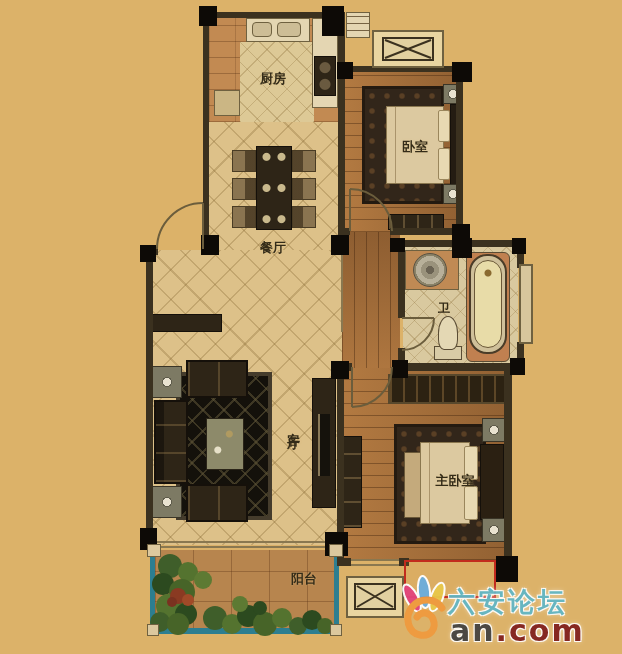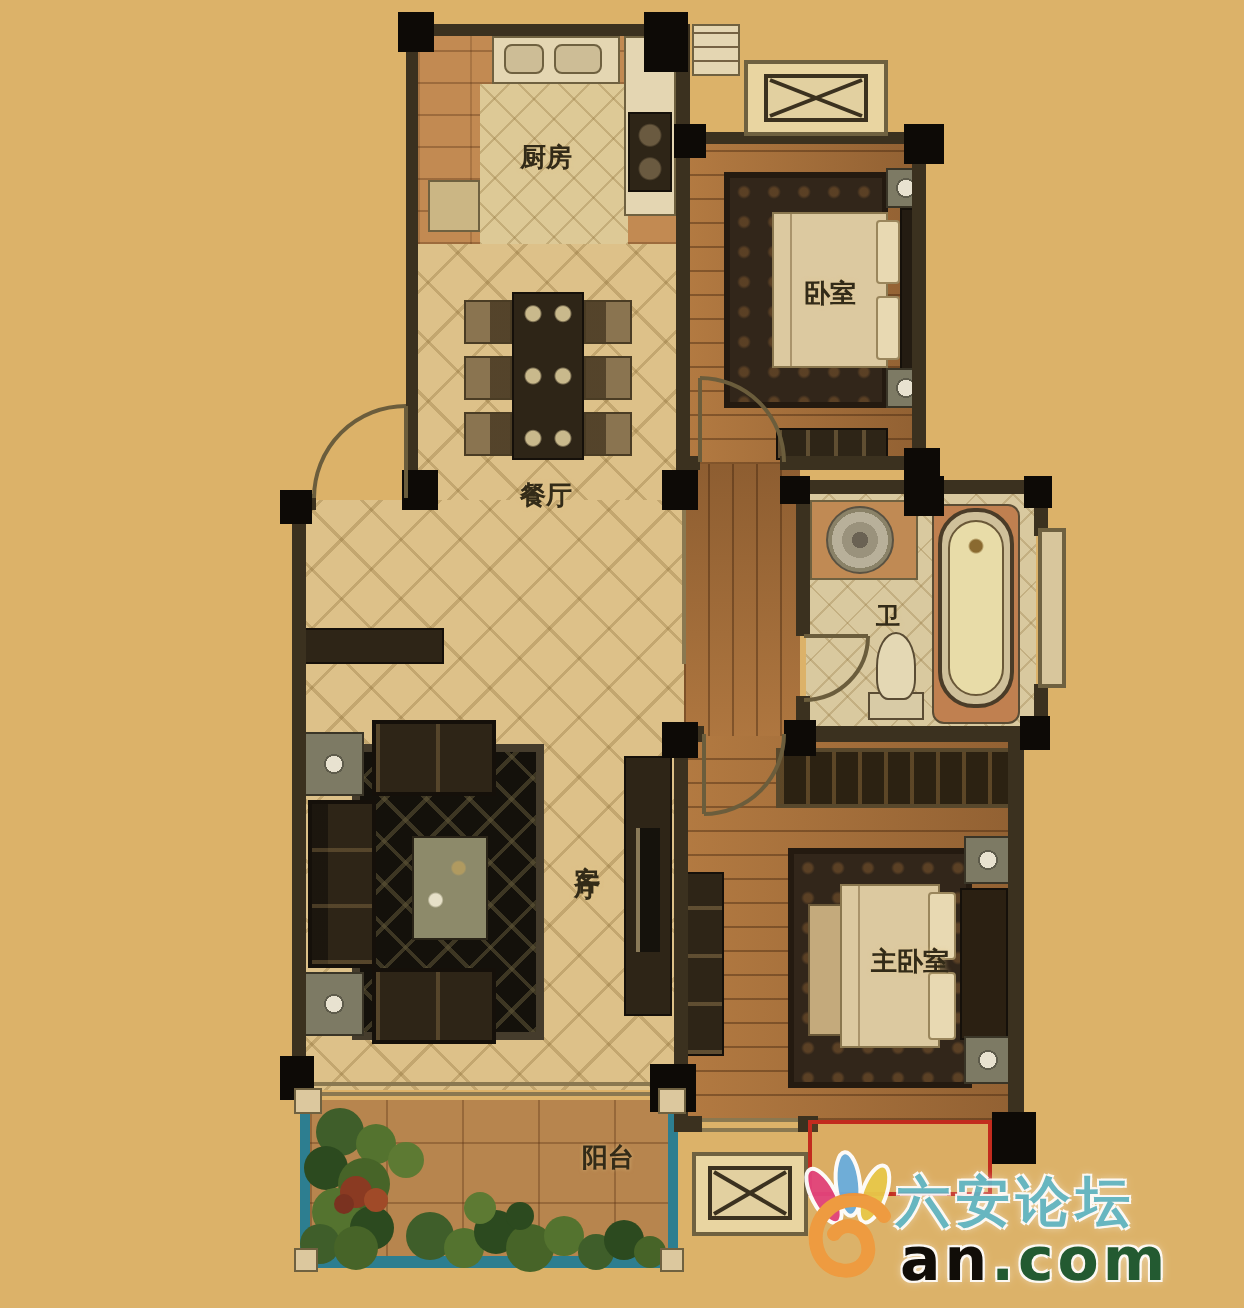--- a/index.html
+++ b/index.html
@@ -70,21 +70,21 @@
   .sofa-cushions{background-image:repeating-linear-gradient(90deg, rgba(160,130,80,.35) 0 2px, transparent 2px 30px);}
 
   svg.layer{left:0;top:0;z-index:26;pointer-events:none;}
   svg.under{z-index:9;}
 
   
   .wm{z-index:50;font-family:"DejaVu Sans",sans-serif;font-weight:bold;line-height:1;
       text-shadow:-1px -1px 0 #fff,1px -1px 0 #fff,-1px 1px 0 #fff,1px 1px 0 #fff,0 0 5px rgba(255,255,255,.75);}
   .wm-site{color:#5fb7c8;font-size:27px;letter-spacing:3px;}
   .wm-domain{font-size:30px;letter-spacing:2px;}
-  .wm-teal{color:#000000;} .wm-pink{color:#14532d;}
+  .wm-teal{color:#404040;} .wm-pink{color:#7f1d1d;}
   .highlight{border:2px solid #c22b1e;z-index:40;background:rgba(210,140,60,.12);}
 </style>
 </head>
 <body>
 
 <div id="canvas">
 
   <div class="diamond-floor" style="left:205px;top:14px;width:137px;height:238px;"></div>
   <div class="kitchen-floor" style="left:209px;top:16px;width:130px;height:106px;"></div>
   <div class="mat-floor" style="left:240px;top:42px;width:74px;height:80px;"></div>

